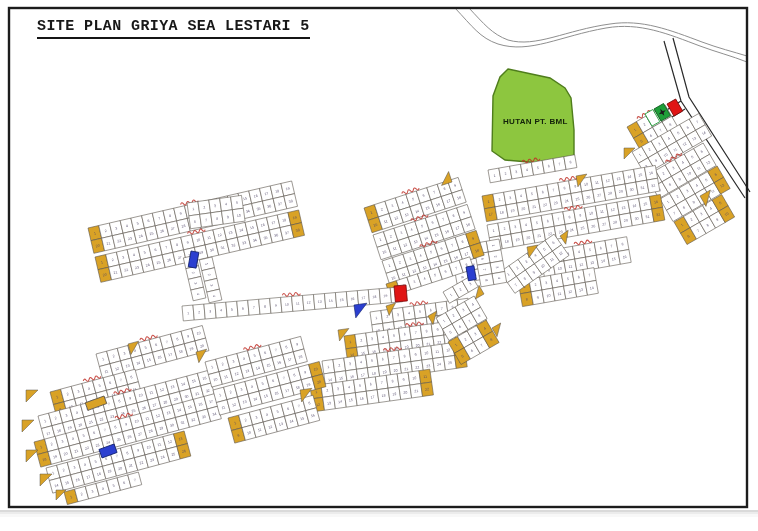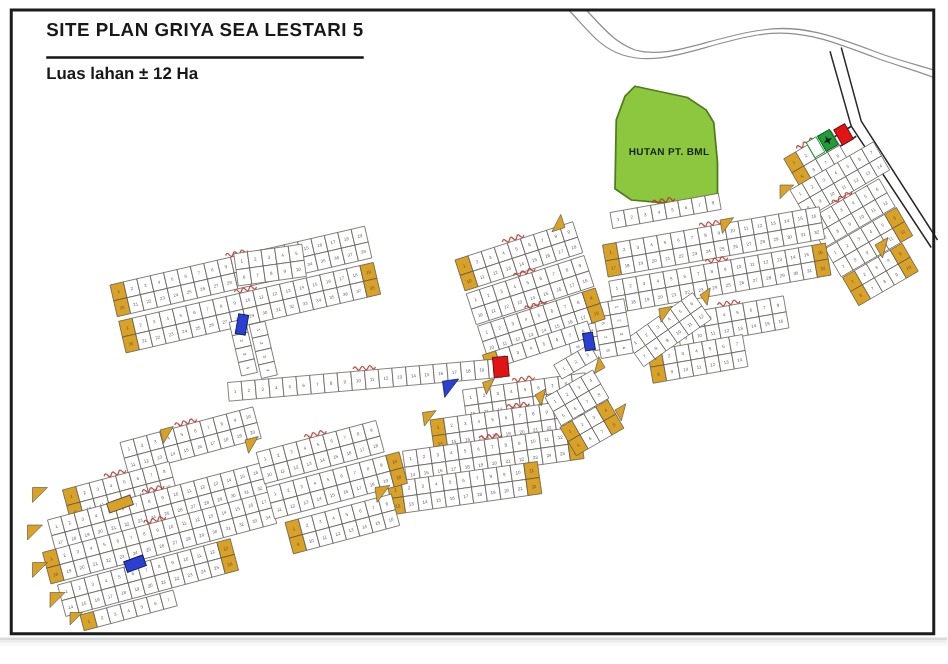--- a/index.html
+++ b/index.html
@@ -4,21 +4,21 @@
 <style>
   html,body{margin:0;padding:0;background:#ffffff;}
   .page{
     position:relative;width:758px;height:531px;background:#ffffff;overflow:hidden;
     font-family:"Liberation Sans", sans-serif;
   }
   svg{position:absolute;left:0;top:0;}
   .titleblock{position:absolute;left:37px;top:16px;color:#111;}
   .titleblock .t1{
     display:inline-block;font-size:15px;font-weight:bold;letter-spacing:.4px;
-    border-bottom:2.5px solid #151515;padding-bottom:12px;color:#181818;
+    border-bottom:2.5px solid #151515;padding-bottom:2px;color:#181818;font-family:Liberation Mono, monospace;
   }
   .titleblock .t2{font-size:13.5px;font-weight:bold;margin-top:4px;color:#181818;}
 </style>
 </head>
 <body>
 
 <div class="page">
 
   <svg id="plan" width="758" height="531" viewBox="0 0 758 531">
     <g id="roads-layer">
@@ -1493,16 +1493,15 @@
     <rect id="map-frame" fill="none" x="9" y="8" width="738" height="499" stroke="#1c1c1c" stroke-width="2.4"></rect>
     <g id="shadow-layer">
       <rect x="0" y="510" width="758" height="2" fill="#b5b5b5" opacity="0.5"></rect>
       <rect x="0" y="512" width="758" height="2" fill="#c8c8c8" opacity="0.35"></rect>
       <rect x="0" y="514" width="758" height="3" fill="#dadada" opacity="0.2"></rect>
     </g>
   </svg>
 
   <div class="titleblock">
     <div class="t1">SITE PLAN GRIYA SEA LESTARI 5</div>
-    <div class="t2">Luas lahan  ± 12 Ha</div>
   </div>
 
 </div>
 
 </body></html>

